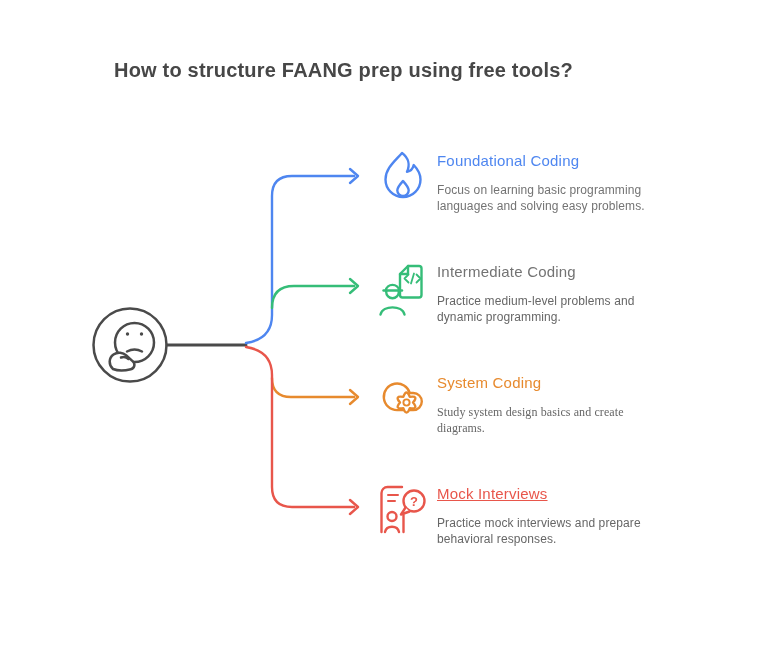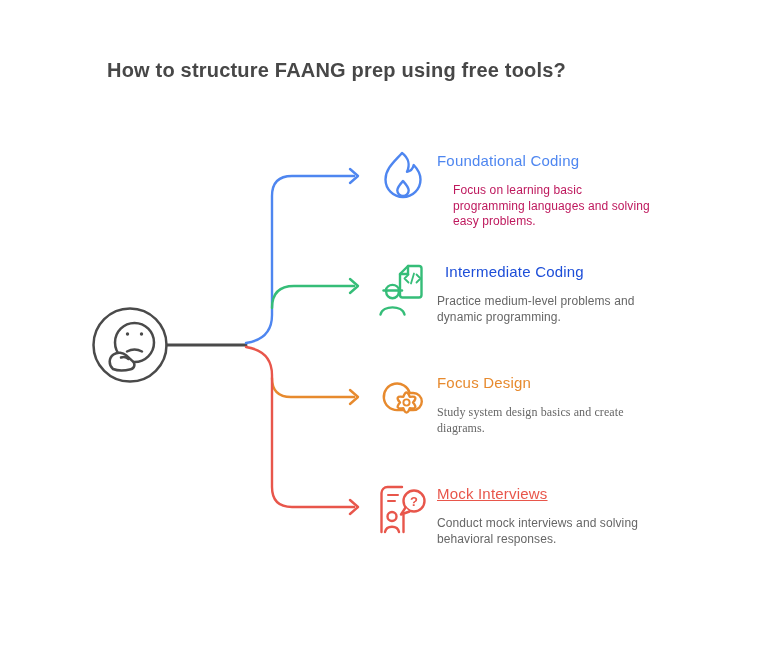--- a/index.html
+++ b/index.html
@@ -1,21 +1,21 @@
 <!DOCTYPE html>
 <html><head>
 <meta charset="utf-8">
 <style>
   html,body{margin:0;padding:0;background:#fff;}
   .canvas{
     position:relative;width:768px;height:654px;background:#ffffff;
     font-family:"Liberation Sans",sans-serif;overflow:hidden;
   }
   .main-title{
-    position:absolute;left:107px;top:59px;margin:0;
+    position:absolute;left:114px;top:59px;margin:0;
     font-size:20px;font-weight:700;letter-spacing:.2px;
   }
   svg.diagram{position:absolute;left:0;top:0;}
   .branch-text{position:absolute;left:437px;width:216px;}
   .branch-text h2{
     margin:0;font-size:15px;font-weight:500;line-height:22px;letter-spacing:.2px;
   }
   .branch-text p{
     margin:11px 0 0;font-size:12px;line-height:15.5px;letter-spacing:.1px;
   }
@@ -88,31 +88,31 @@
         <path d="M405.5 507.5 l-4.5 7 l8.5 -3" fill="#ffffff"></path>
         <text x="414" y="506" text-anchor="middle" fill="currentColor" stroke="none" font-size="13" font-weight="700">?</text>
         <circle cx="392" cy="516.5" r="4.5" fill="#ffffff"></circle>
         <path d="M385 532 c1.5 -7 12.5 -7 14 0"></path>
       </g>
     </g>
   </svg>
 
   <div class="branch-text bt-1">
     <h2 style="color: rgb(78, 134, 240);">Foundational Coding</h2>
-    <p style="color: #be185d; margin-left: 16px;">Focus on learning basic programming languages and solving easy problems.</p>
+    <p style="color: #737373;">Focus on learning basic programming languages and solving easy problems.</p>
   </div>
 
   <div class="branch-text bt-2">
-    <h2 style="color: #1d4ed8; margin-left: 8px;">Intermediate Coding</h2>
+    <h2 style="color: #737373;">Intermediate Coding</h2>
     <p style="color: rgb(102, 102, 102);">Practice medium-level problems and dynamic programming.</p>
   </div>
 
   <div class="branch-text bt-3">
-    <h2 style="color: rgb(231, 138, 46);">Focus Design</h2>
+    <h2 style="color: rgb(231, 138, 46);">System Coding</h2>
     <p style="color: rgb(102, 102, 102); font-family: Liberation Serif, serif;">Study system design basics and create diagrams.</p>
   </div>
 
   <div class="branch-text bt-4">
     <h2 style="color: rgb(232, 86, 75); text-decoration: underline;">Mock Interviews</h2>
-    <p style="color: rgb(102, 102, 102);">Conduct mock interviews and solving behavioral responses.</p>
+    <p style="color: rgb(102, 102, 102);">Practice mock interviews and prepare behavioral responses.</p>
   </div>
 
 </div>
 
 </body></html>

